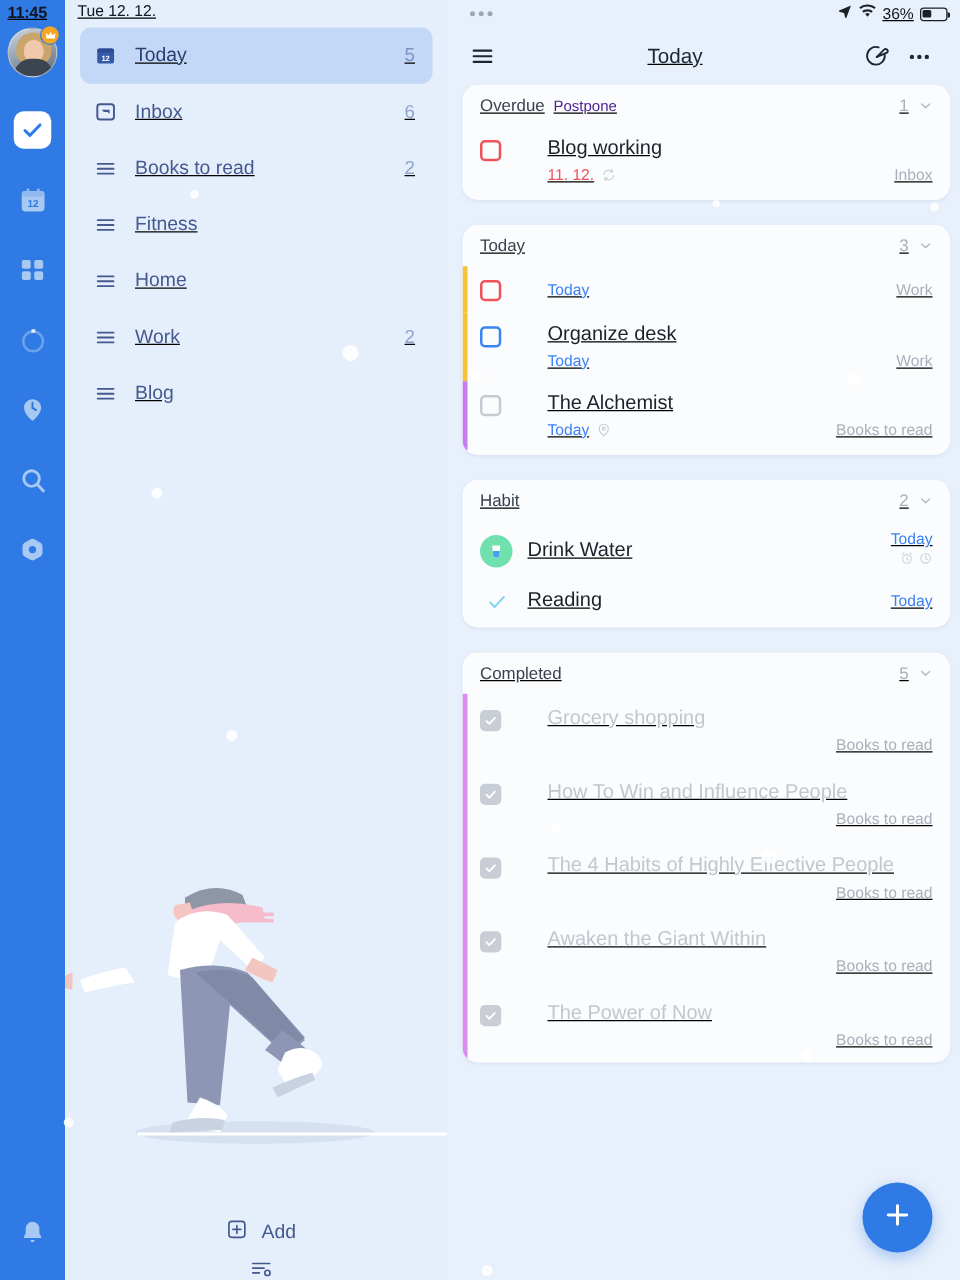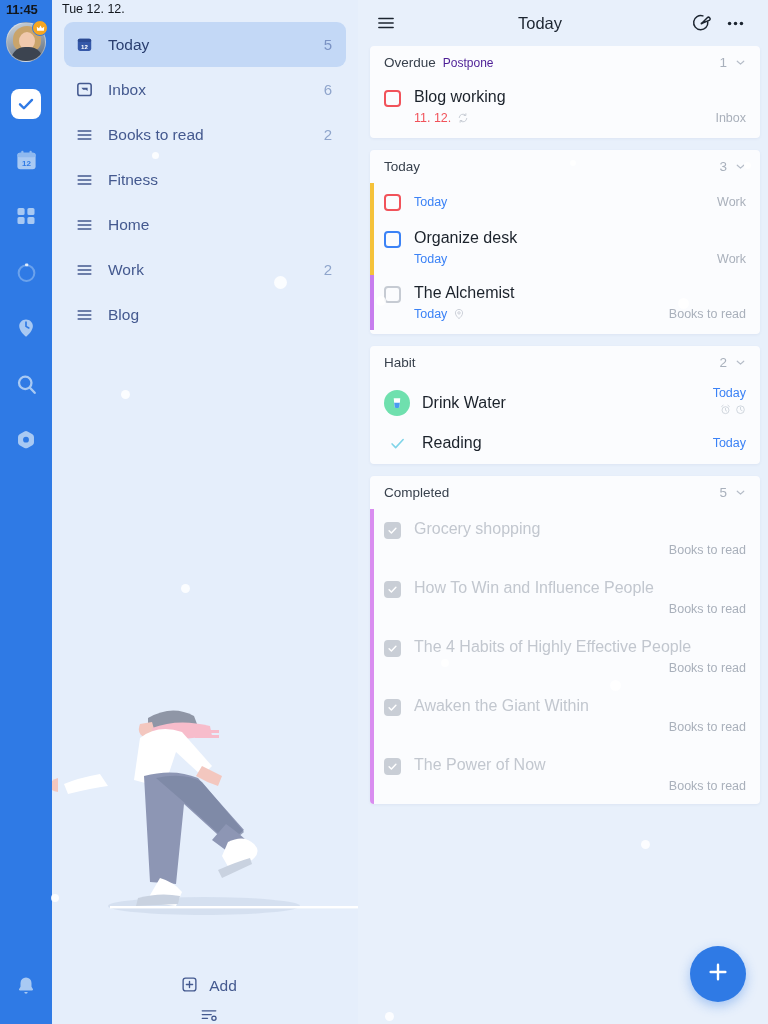--- a/index.html
+++ b/index.html
@@ -1,21 +1,21 @@
 <!DOCTYPE html>
 <html><head>
 <meta charset="utf-8">
 <style>
   * { box-sizing: border-box; margin: 0; padding: 0; }
   html, body {
     width: 768px; height: 1024px;
     font-family: "Liberation Sans", sans-serif;
     background: #e8f0fb; overflow: hidden;
   }
-  #app { position: relative; width: 768px; height: 1024px; display: flex; }
+  #app { position: relative; width: 768px; height: 1024px; display: flex; text-decoration: underline; }
 
   
   .rail {
     width: 52px; height: 1024px; background: #2f7ae5;
     display: flex; flex-direction: column; align-items: center;
     flex: 0 0 52px; position: relative;
   }
   .rail-status { height: 18px; width: 100%; display: flex; align-items: center; padding-left: 6px; }
   .rail-status-time { font-size: 13px; font-weight: bold; color: #11161d; letter-spacing: -0.2px; }
   .avatar-wrap { margin-top: 4px; position: relative; width: 40px; height: 40px; }
@@ -90,33 +90,33 @@
   .batt i { position: absolute; left: 1.3px; top: 1.3px; bottom: 1.3px; width: 34%; background: #1b1f26; border-radius: 1.2px; display:block;}
 
   .topbar { height: 46px; display: flex; align-items: center; padding: 0 16px 0 18px; }
   .topbar .hamb { cursor: pointer; display:flex; }
   .topbar .ttl { flex: 1; text-align: center; font-size: 16.5px; color: #1c2530; }
   .topbar .tb-ico { cursor: pointer; display: flex; align-items:center; justify-content:center; width: 34px;}
 
   .scroll { flex: 1; padding: 0 8px 0 12px; overflow: hidden; }
 
   .card {
-    background: #fbfcfe; border-radius: 4px; margin-bottom: 12px;
+    background: #fbfcfe; border-radius: 12px; margin-bottom: 20px;
     box-shadow: 0 1px 3px rgba(60,90,140,.07); overflow: hidden; position: relative;
   }
   .card-head {
     height: 33px; display: flex; align-items: center; padding: 0 13px 0 14px;
   }
   .card-title { font-size: 13.5px; color: #38414d; }
   .card-action { font-size: 12px; color: #4c1d95; margin-left: 7px; cursor: pointer; }
   .card-head .sp { flex: 1; }
   .card-count { font-size: 13.5px; color: #a8b0bc; }
   .chev { margin-left: 7px; display: flex; cursor: pointer; }
 
-  .task { display: flex; padding: 8px 14px 9px 14px; position: relative; }
+  .task { display: flex; padding: 8px 14px 9px 14px; position: relative; gap: 24px; }
   .task .cbx {
     width: 17px; height: 17px; border-radius: 4px; border: 2px solid #c6cbd3;
     flex: 0 0 17px; margin-top: 3px; cursor: pointer; background: transparent;
   }
   .task .cbx.red { border-color: #f1525a; }
   .task .cbx.blue { border-color: #3b82f6; }
   .task .cbx.done { background: #c9ced6; border-color: #c9ced6; display:flex; align-items:center; justify-content:center;}
   .task .body { flex: 1; margin-left: 13px; }
   .task .t-title { font-size: 16px; color: #1b222b; line-height: 20px; }
   .task .t-meta { display: flex; align-items: center; margin-top: 3px; height: 15px; }
@@ -359,20 +359,45 @@
         <svg width="18" height="18" viewBox="0 0 24 24" fill="none" stroke="#44598f" stroke-width="1.8" stroke-linecap="round">
             <path d="M3 6.4h18M3 11.4h12M3 16.4h7"></path>
             <circle cx="18.6" cy="16.4" r="2.8"></circle>
           </svg>
       </div>
     </div>
   </div>
 
   <div class="main">
 
+    <div class="main-status">
+      <span class="dots3">
+          <i></i>
+          <i></i>
+          <i></i>
+        </span>
+      <span class="status-right">
+        <span>
+          <svg width="12" height="12" viewBox="0 0 24 24" fill="#1b1f26">
+              <path d="M21.5 2.6L2.8 10.9c-.9.4-.8 1.7.2 1.9l7.5 1.8 1.8 7.5c.2 1 1.5 1.1 1.9.2z"></path>
+            </svg>
+        </span>
+        <span>
+          <svg width="14" height="12" viewBox="0 0 24 20" fill="#1b1f26">
+              <path d="M12 17.6l3.1-3.9a4.9 4.9 0 00-6.2 0z"></path>
+              <path d="M12 10.2c2 0 3.9.7 5.4 1.9l1.9-2.4A11.6 11.6 0 0012 7.1c-2.7 0-5.3 1-7.3 2.6l1.9 2.4A8.5 8.5 0 0112 10.2z"></path>
+              <path d="M12 3.4c3.6 0 6.9 1.3 9.5 3.4l1.8-2.3A17 17 0 0012 .6 17 17 0 00.7 4.5l1.8 2.3A14.7 14.7 0 0112 3.4z"></path>
+            </svg>
+        </span>
+        <span class="battpct">36%</span>
+        <span class="batt">
+            <i></i>
+          </span>
+      </span>
+    </div>
 
     <div class="topbar">
       <span class="hamb">
         <svg width="20" height="20" viewBox="0 0 24 24" fill="none" stroke="#1c2530" stroke-width="2" stroke-linecap="round">
             <path d="M3.5 6.6h17M3.5 12h17M3.5 17.4h17"></path>
           </svg>
       </span>
       <span class="ttl">Today</span>
       <span class="tb-ico">
         <svg width="21" height="21" viewBox="0 0 24 24" fill="none" stroke="#1c2530" stroke-width="1.7" stroke-linecap="round">

